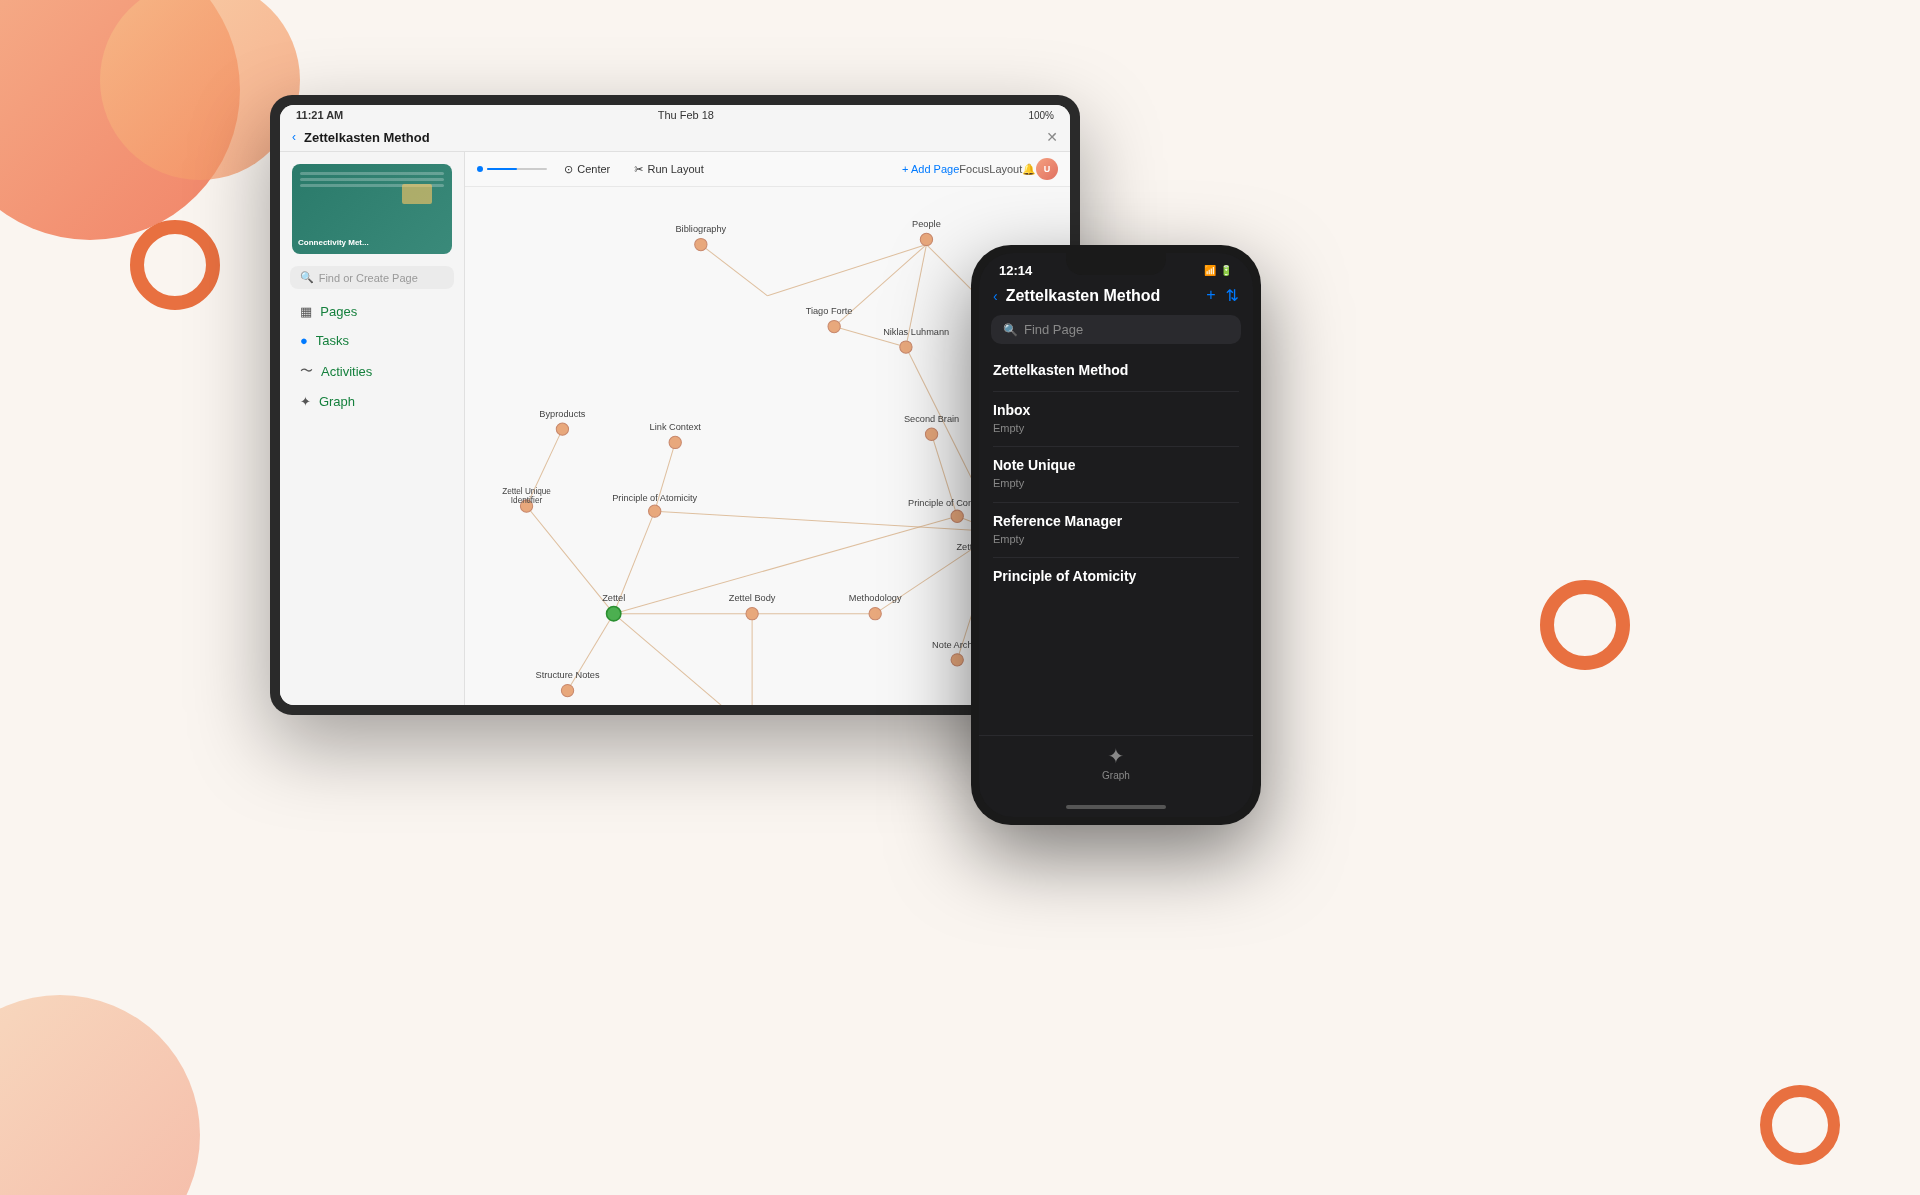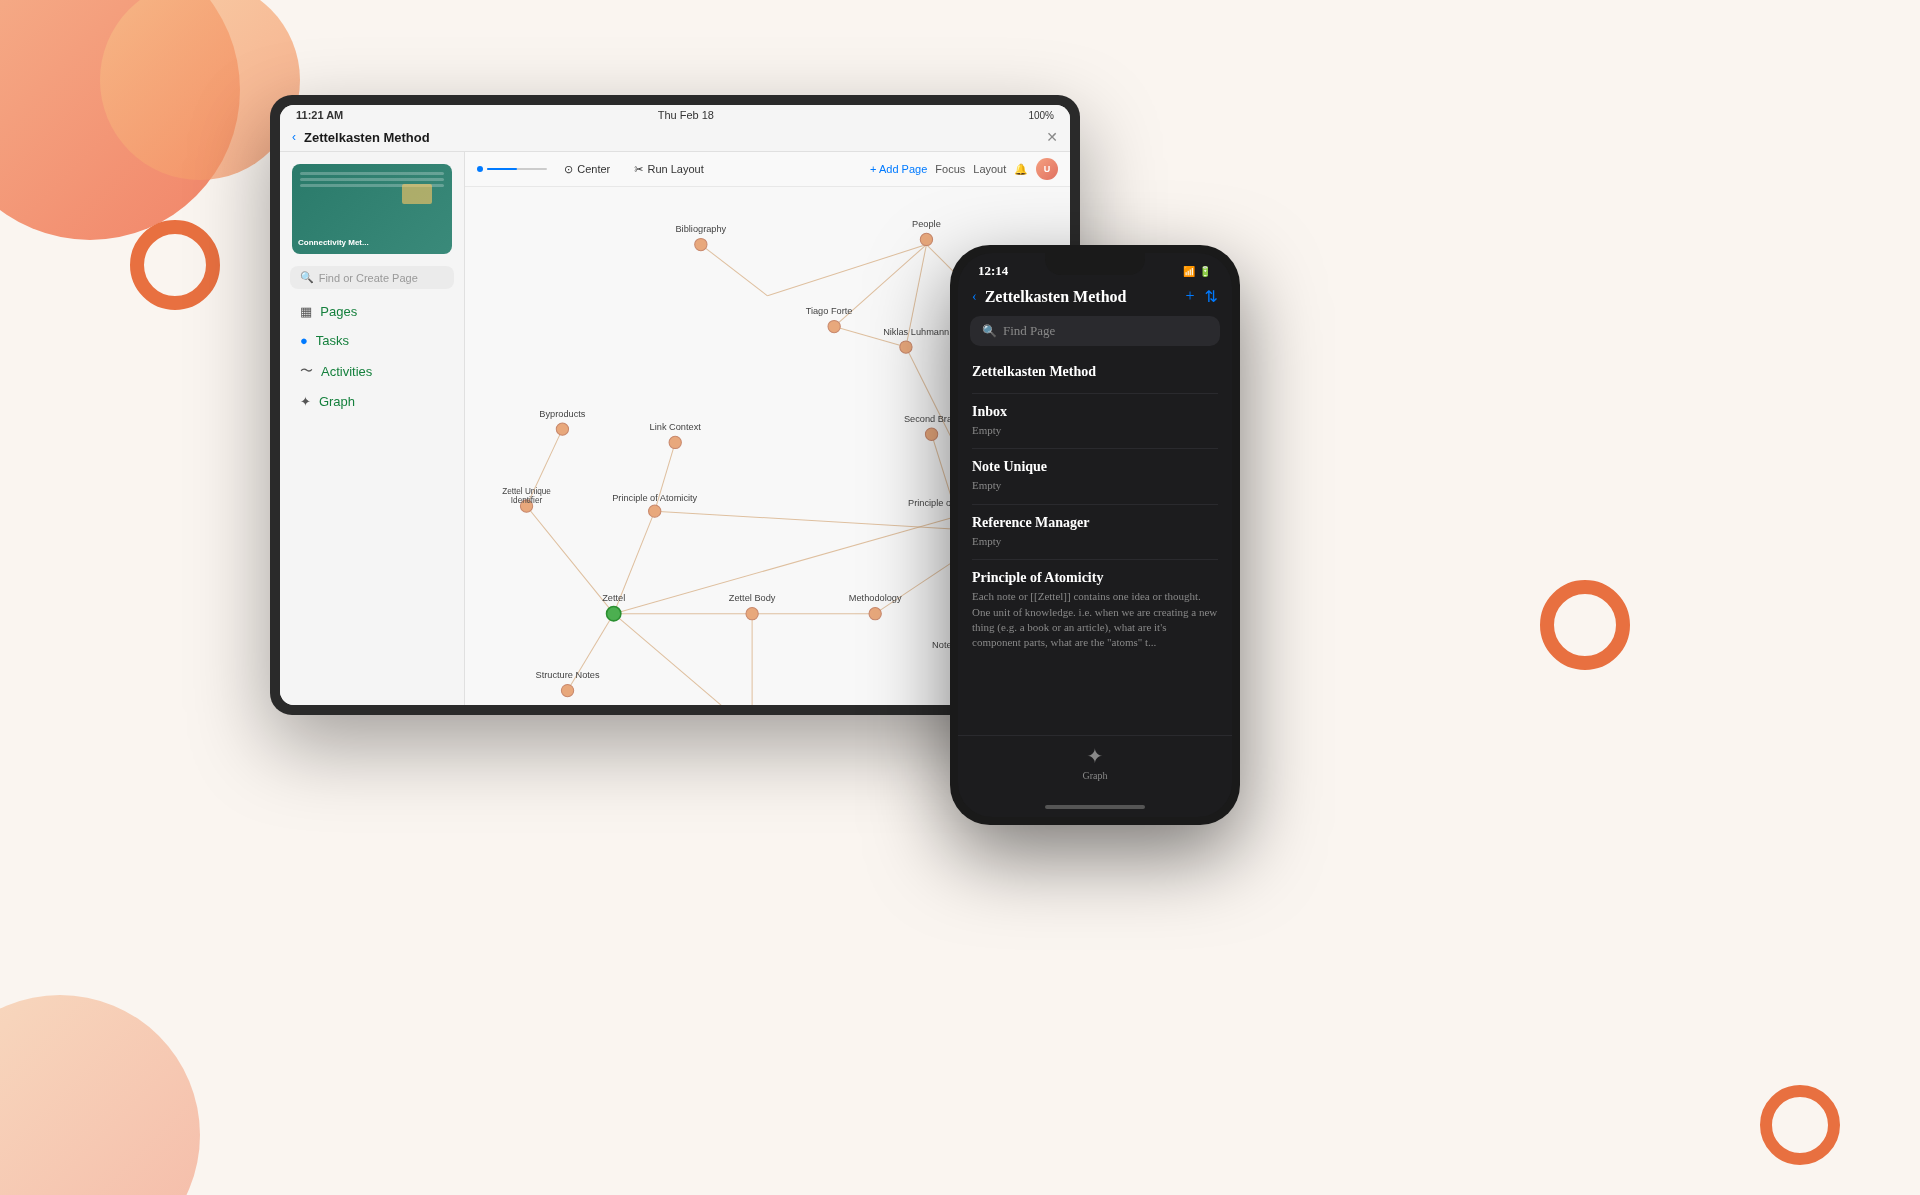--- a/index.html
+++ b/index.html
@@ -264,21 +264,21 @@
       font-size: 11px; color: #333;
       padding: 3px 7px;
       border-radius: 6px;
       cursor: pointer;
     }
 
     .graph-toolbar-right {
       margin-left: auto;
       display: flex;
       align-items: center;
-      gap: 8px;
+      gap: 0;
     }
     .add-page-btn {
       color: #007aff;
       font-size: 11px;
       display: flex;
       align-items: center;
       gap: 3px;
       cursor: pointer;
     }
     .graph-toolbar-action {
@@ -302,28 +302,27 @@
       right: 0;
       bottom: 0;
       width: 100%;
       height: calc(100% - 32px);
     }
 
     
     .iphone-container {
       position: absolute;
       top: 245px;
-      left: 950px;
+      left: 971px;
       width: 290px;
       height: 580px;
       background: #1a1a1a;
       border-radius: 40px;
       box-shadow: 0 30px 80px rgba(0,0,0,0.5);
       overflow: hidden;
-      font-family: Liberation Serif, serif;
     }
     .iphone-inner {
       position: absolute;
       top: 8px;
       left: 8px;
       right: 8px;
       bottom: 8px;
       background: #1c1c1e;
       border-radius: 34px;
       overflow: hidden;
@@ -669,21 +668,20 @@
         <div class="iphone-item-desc">Empty</div>
       </div>
 
       <div class="iphone-list-item">
         <div class="iphone-item-title">Reference Manager</div>
         <div class="iphone-item-desc">Empty</div>
       </div>
 
       <div class="iphone-list-item">
         <div class="iphone-item-title">Principle of Atomicity</div>
-        <div class="iphone-item-desc">Each note or [[Zettel]] contains one idea or thought. One unit of knowledge. i.e. when we are creating a new thing (e.g. a book or an article), what are it's component parts, what are the "atoms" t...</div>
       </div>
 
     </div>
 
     <div class="iphone-tab-bar">
       <div class="iphone-tab-item">
         <span class="iphone-tab-icon">✦</span>
         <span class="iphone-tab-label">Graph</span>
       </div>
     </div>

